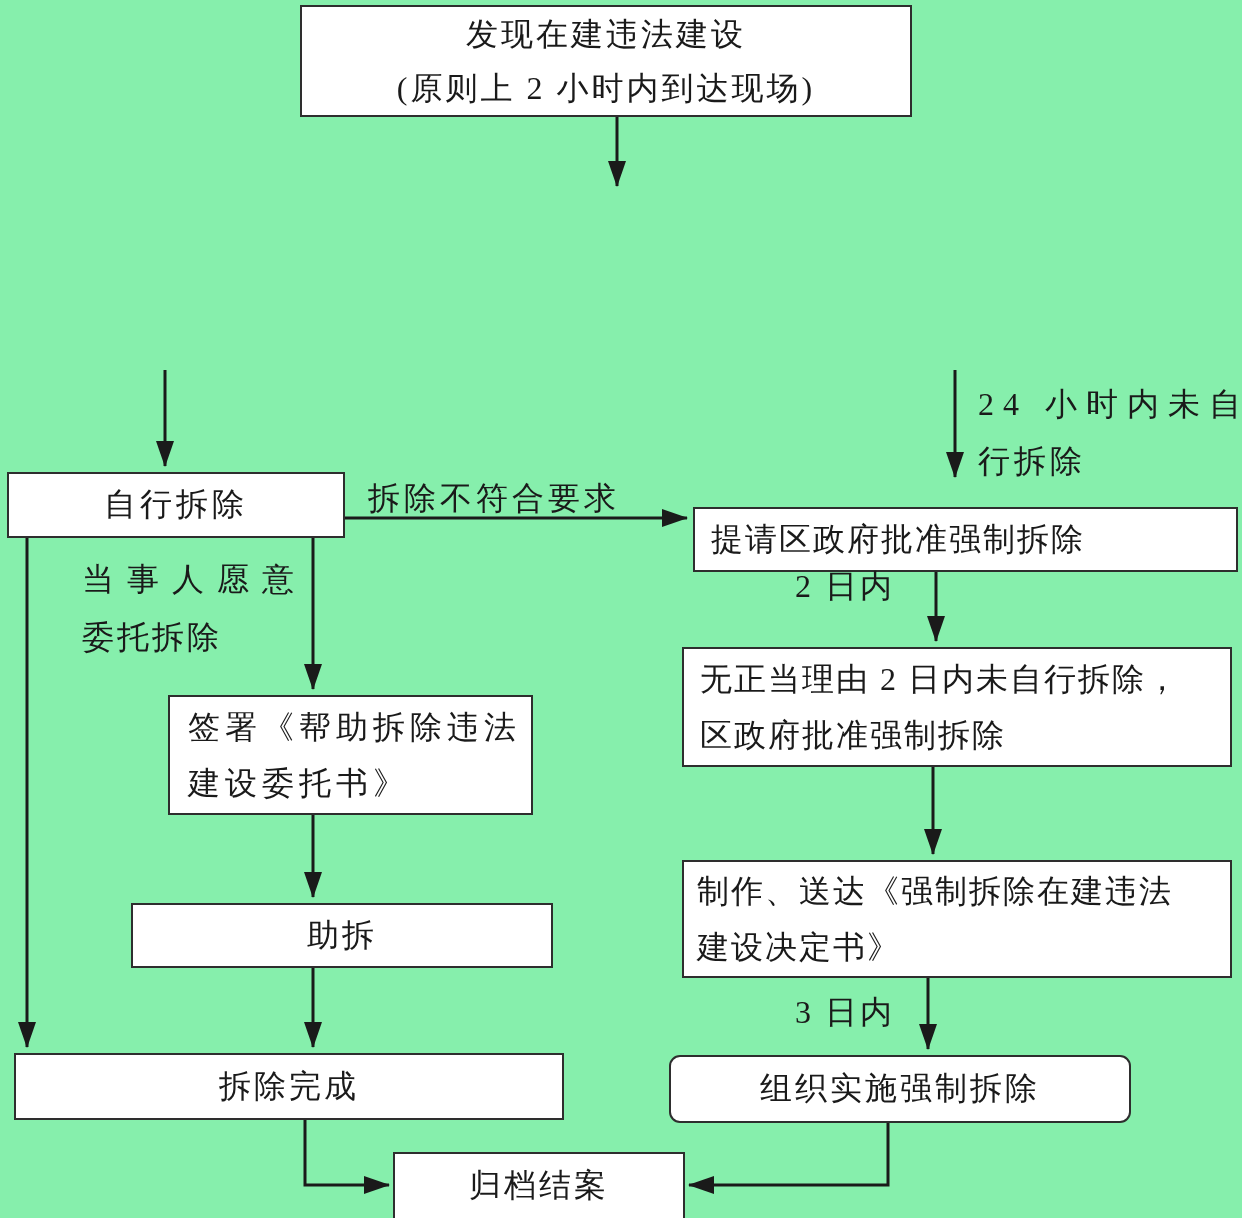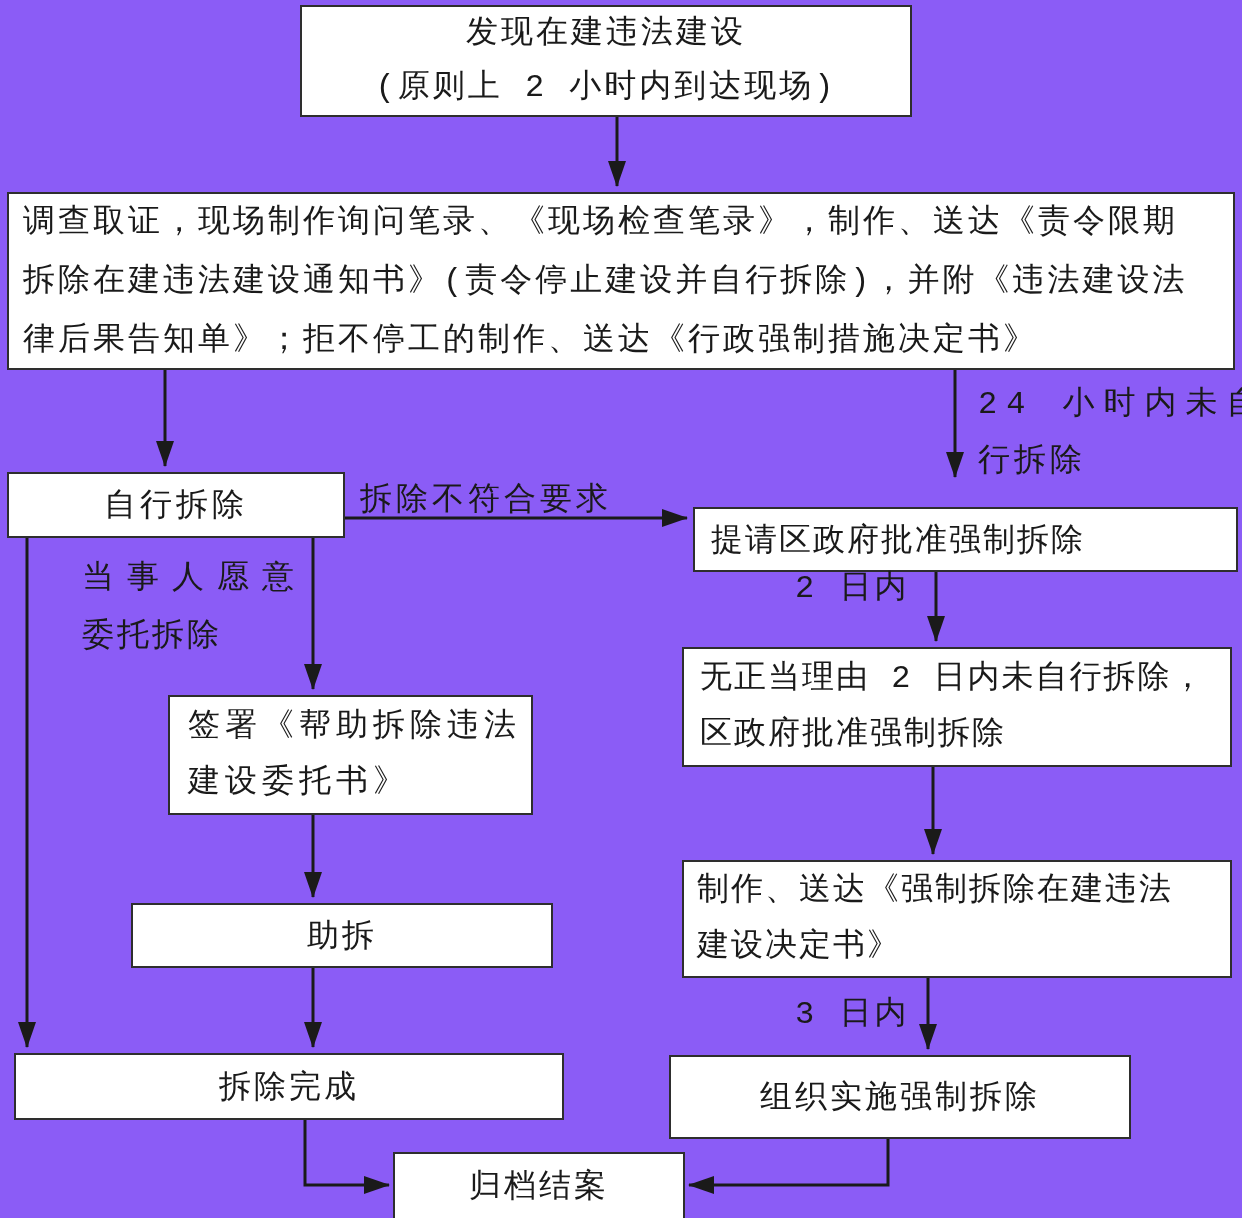--- a/index.html
+++ b/index.html
@@ -1,21 +1,21 @@
 <!DOCTYPE html>
 <html><head>
 <meta charset="utf-8">
 <style>
   html, body { margin: 0; padding: 0; background: #ffffff; }
   .canvas {
     position: relative;
     width: 1242px;
     height: 1218px;
-    background: #8b5cf6;
-    font-family: Liberation Mono, monospace;
+    background: #86efac;
+    font-family: Liberation Serif, serif;
     color: #1a1a1a;
     overflow: hidden;
   }
   .arrows { position: absolute; left: 0; top: 0; }
   .node {
     position: absolute;
     box-sizing: border-box;
     border: 2px solid #2e2e2e;
     background: #ffffff;
     font-size: 32px;
@@ -31,25 +31,25 @@
   
   .n-start        { left: 300px; top: 5px;    width: 612px; height: 112px; line-height: 54px; letter-spacing: 3px; }
   .n-investigate  { left: 7px;   top: 192px;  width: 1228px; height: 178px; line-height: 59px; padding: 0 14px; letter-spacing: 3px; }
   .n-self         { left: 7px;   top: 472px;  width: 338px; height: 66px; letter-spacing: 4px; }
   .n-request      { left: 693px; top: 483px;  width: 545px; height: 65px; padding-left: 16px; margin-top: 24px; }
   .n-sign         { left: 168px; top: 695px;  width: 365px; height: 120px; line-height: 56px; padding-left: 18px; letter-spacing: 5px; }
   .n-noreason     { left: 682px; top: 647px;  width: 550px; height: 120px; line-height: 56px; padding-left: 16px; }
   .n-assist       { left: 131px; top: 903px;  width: 422px; height: 65px; letter-spacing: 3px; }
   .n-decision     { left: 682px; top: 860px;  width: 550px; height: 118px; line-height: 56px; padding-left: 13px; letter-spacing: 2px; }
   .n-done         { left: 14px;   top: 1053px; width: 550px; height: 67px; letter-spacing: 3px; }
-  .n-organize     { left: 669px; top: 1055px; width: 462px; height: 84px; letter-spacing: 3px; }
+  .n-organize     { left: 669px; top: 1055px; width: 462px; height: 68px; letter-spacing: 3px; border-radius: 11px; }
   .n-archive      { left: 393px; top: 1152px; width: 292px; height: 68px; letter-spacing: 3px; }
 
   
-  .l-notmeet  { left: 360px; top: 477px; letter-spacing: 4px; }
+  .l-notmeet  { left: 368px; top: 477px; letter-spacing: 4px; }
   .l-24h      { left: 978px; top: 376px; line-height: 57px; }
   .l-24h .j1  { letter-spacing: 9px; display: block; }
   .l-24h .j2  { letter-spacing: 4px; display: block; }
   .l-party    { left: 82px; top: 550px; line-height: 58px; }
   .l-party .j1{ letter-spacing: 13px; display: block; }
   .l-party .j2{ letter-spacing: 3px; display: block; }
   .l-2d       { left: 795px; top: 565px; letter-spacing: 3px; }
   .l-3d       { left: 795px; top: 991px; letter-spacing: 3px; }
 </style>
 </head>
@@ -78,25 +78,20 @@
       <polyline points="305,1120 305,1185 389,1185" marker-end="url(#ah)"></polyline>
       <polyline points="888,1122 888,1185 689,1185" marker-end="url(#ah)"></polyline>
     </g>
   </svg>
 
   <div class="node center n-start">
     <div>发现在建违法建设</div>
     <div>(原则上 2 小时内到达现场)</div>
   </div>
 
-  <div class="node left n-investigate">
-    <div>调查取证，现场制作询问笔录、《现场检查笔录》，制作、送达《责令限期</div>
-    <div>拆除在建违法建设通知书》(责令停止建设并自行拆除)，并附《违法建设法</div>
-    <div>律后果告知单》；拒不停工的制作、送达《行政强制措施决定书》</div>
-  </div>
 
   <div class="node center n-self">
     <div>自行拆除</div>
   </div>
 
   <div class="node left n-request">
     <div>提请区政府批准强制拆除</div>
   </div>
 
   <div class="node left n-sign">

